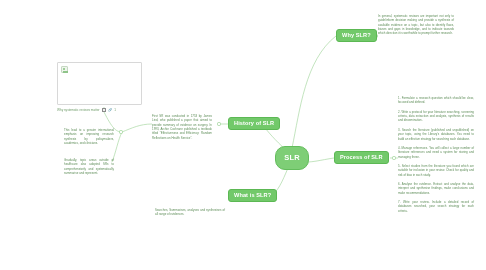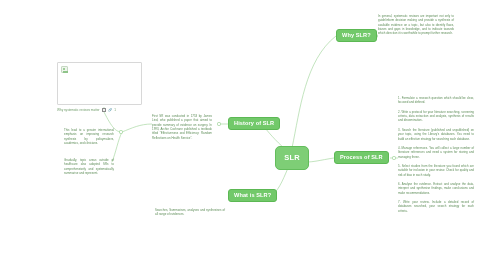--- a/index.html
+++ b/index.html
@@ -40,21 +40,21 @@
     line-height: 1.1;
   }
 
   .node.root {
     background: #7ece76;
     border: 1px solid #63bd5c;
     font-size: 7.5px;
     font-weight: bold;
     width: 34px;
     height: 24px;
-    border-radius: 5px;
+    border-radius: 10px;
   }
 
   .node.main {
     background: #72c96a;
     border: 1px solid #5cb854;
     font-size: 5.6px;
     font-weight: bold;
     height: 13px;
     padding: 0 5px;
     border-radius: 3px;

